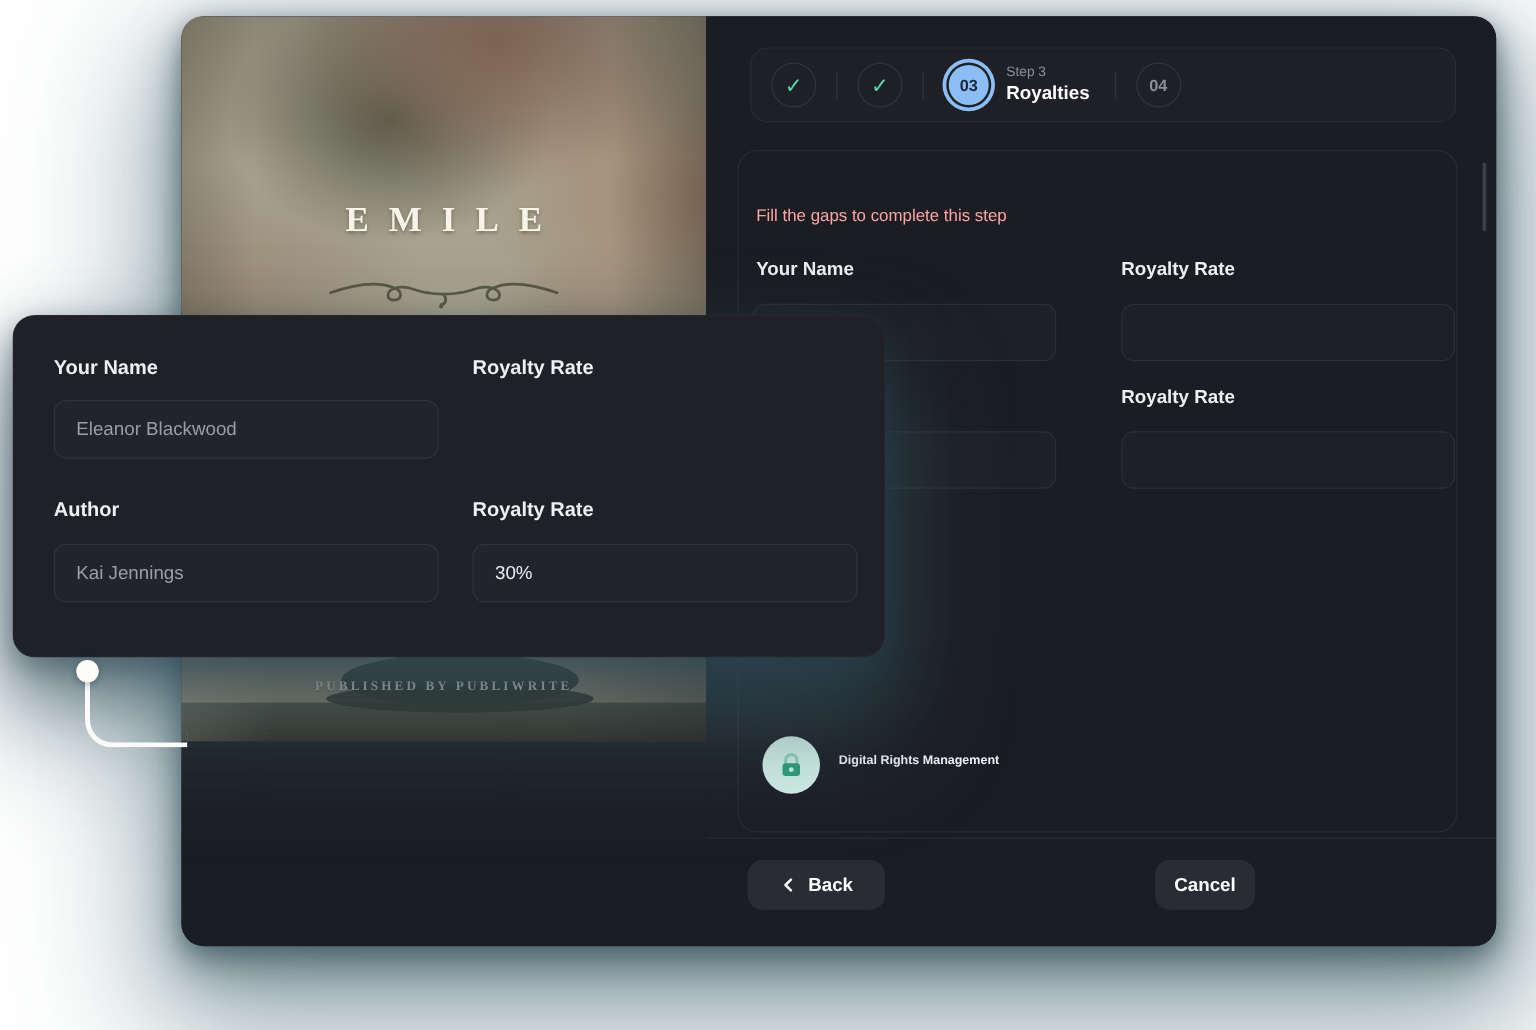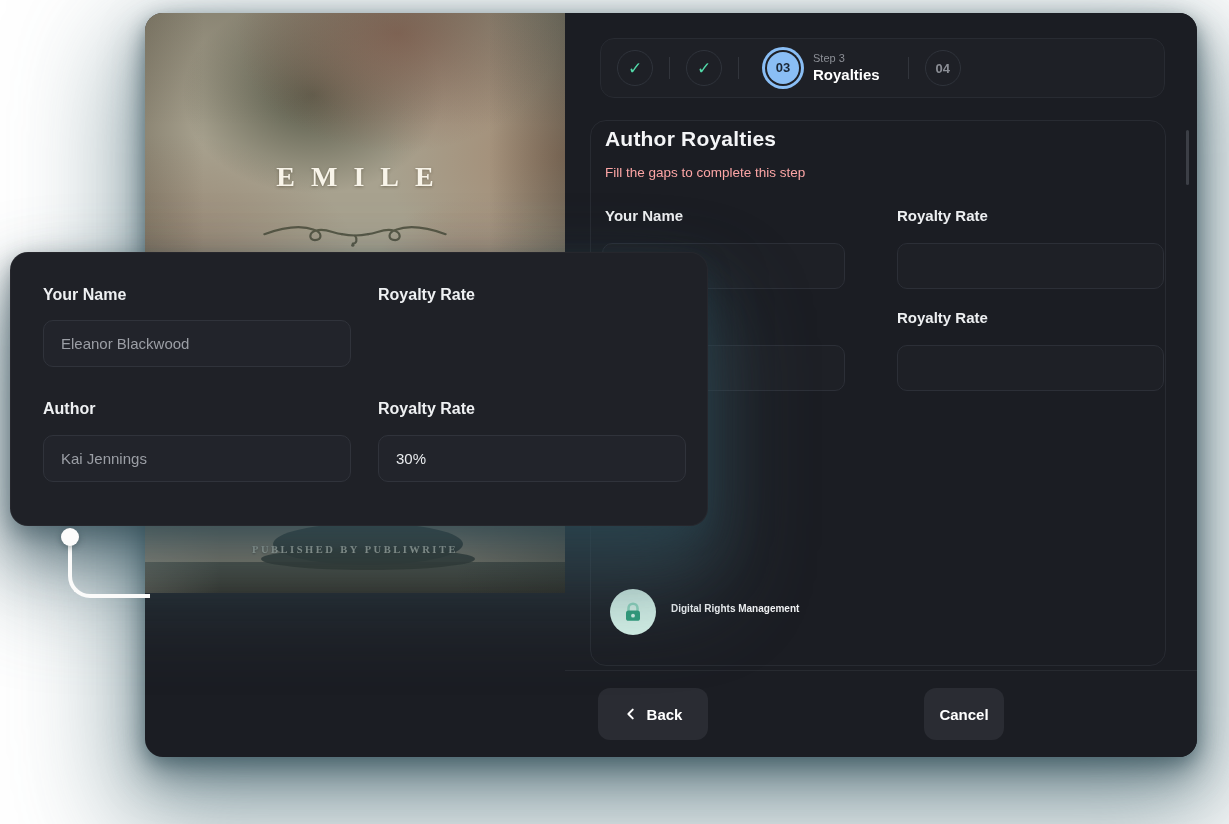--- a/index.html
+++ b/index.html
@@ -65,21 +65,21 @@
   
   .panel{position:absolute;left:420px;top:0;right:0;bottom:0;background:#1b1d23;}
 
   .stepper{position:absolute;left:35px;top:25px;width:565px;height:60px;border-radius:14px;
     border:1px solid #282b32;background:#1e2026;display:flex;align-items:center;
     padding:0 16px;gap:16px;box-sizing:border-box;}
   .step-circle{width:36px;height:36px;border-radius:50%;border:1.5px solid #2f333b;
     display:flex;align-items:center;justify-content:center;flex:0 0 auto;box-sizing:border-box;}
   .step-check{color:#52d9a8;font-size:17px;font-weight:700;line-height:1;}
   .step-sep{width:1px;height:22px;background:#32353c;flex:0 0 auto;}
-  .step-active-wrap{display:flex;align-items:flex-start;gap:14px;margin:0 12px;}
+  .step-active-wrap{display:flex;align-items:center;gap:14px;margin:0 4px;}
   .step-active{width:32px;height:32px;border-radius:50%;background:#8abef5;color:#1a2736;
     display:flex;align-items:center;justify-content:center;font-size:13px;font-weight:700;
     box-shadow:0 0 0 2px #1e2026, 0 0 0 5px #8abef5;flex:0 0 auto;}
   .step-texts{display:flex;flex-direction:column;line-height:1.25;}
   .step-kicker{font-size:11px;color:#8c8f96;}
   .step-title{font-size:15px;font-weight:700;color:#ffffff;}
   .step-num{font-size:13px;font-weight:700;color:#8c8f96;}
 
   .form-card{position:absolute;left:25px;top:107px;width:576px;height:546px;border-radius:16px;
     border:1px solid #282b32;box-sizing:border-box;}
@@ -89,21 +89,21 @@
   .finput{position:absolute;height:46px;border-radius:10px;border:1px solid #2c2f37;background:#1e2026;
     box-sizing:border-box;color:#eceef0;font-size:15px;padding:0 16px;outline:none;
     font-family:"Liberation Sans","DejaVu Sans",sans-serif;}
   .drm-circle{position:absolute;left:19px;top:468px;width:46px;height:46px;border-radius:50%;
     background:#d6f2e8;display:flex;align-items:center;justify-content:center;}
   .drm-label{position:absolute;left:80px;top:482px;font-size:10px;font-weight:700;color:#f2f3f5;}
 
   .panel-divider{position:absolute;left:0;right:0;top:657px;height:1px;background:#272a30;}
   .scroll-thumb{position:absolute;left:621px;top:117px;width:3px;height:55px;border-radius:2px;background:#3c3f46;}
 
-  .btn{position:absolute;top:675px;height:52px;border:none;border-radius:12px;cursor:pointer;
+  .btn{position:absolute;top:675px;height:40px;border:none;border-radius:12px;cursor:pointer;
     font-family:"Liberation Sans","DejaVu Sans",sans-serif;font-size:15px;font-weight:700;
     display:flex;align-items:center;justify-content:center;gap:9px;box-sizing:border-box;}
   .btn-dark{background:#2a2c33;color:#ffffff;}
   .btn-back{left:33px;width:110px;}
   .btn-cancel{left:359px;width:80px;}
   .btn-continue{left:481px;width:125px;background:#ffffff;color:#17191e;}
 
   
   .overlay-card{position:absolute;left:10px;top:252px;width:696px;height:272px;border-radius:18px;
     background:#1f2127;z-index:10;border:1px solid rgba(255,255,255,.03);
@@ -176,21 +176,20 @@
             <span class="step-title">Royalties</span>
           </div>
         </div>
         <div class="step-sep"></div>
         <div class="step-circle">
           <span class="step-num">04</span>
         </div>
       </div>
 
       <div class="form-card">
-        <div class="form-title">Author Royalties</div>
         <div class="form-subtitle">Fill the gaps to complete this step</div>
 
         <div class="flabel" style="left:14px;top:86px;">Your Name</div>
         <div class="flabel" style="left:306px;top:86px;">Royalty Rate</div>
         <input class="finput" style="left: 11px; top: 122px; width: 243px;" readonly="">
         <input class="finput" style="left: 306px; top: 122px; width: 267px;" readonly="">
 
         <div class="flabel" style="left:306px;top:188px;">Royalty Rate</div>
         <input class="finput" style="left: 11px; top: 224px; width: 243px;" readonly="">
         <input class="finput" style="left: 306px; top: 224px; width: 267px;" readonly="">

